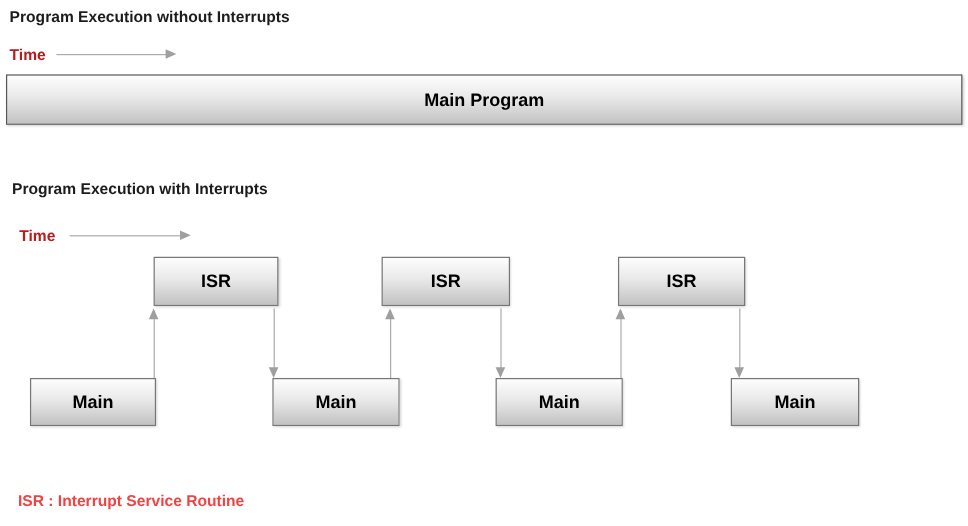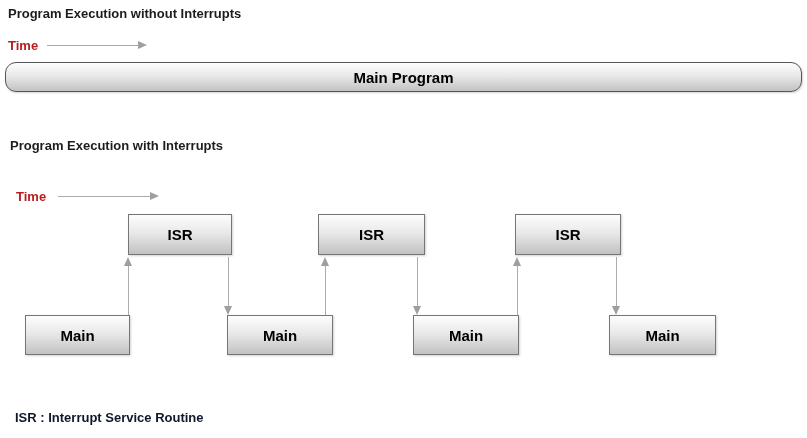--- a/index.html
+++ b/index.html
@@ -15,21 +15,21 @@
     overflow: hidden;
   }
   .heading {
     position: absolute;
     font-size: 13px;
     font-weight: bold;
     color: #1c1c1c;
     white-space: nowrap;
   }
   #heading-1 { left: 8px;  top: 6px; }
-  #heading-2 { left: 10px; top: 138px; }
+  #heading-2 { left: 10px; top: 150px; }
 
   .time-label {
     position: absolute;
     font-size: 13px;
     font-weight: bold;
     color: #b91c1c;
   }
   #time-label-1 { left: 8px;  top: 38px; }
   #time-label-2 { left: 16px; top: 189px; }
 
@@ -60,23 +60,22 @@
                 var(--box-bottom, #c2c2c2) 100%);
     display: flex;
     align-items: center;
     justify-content: center;
     font-size: 15px;
     font-weight: bold;
     color: #000;
     box-shadow: 1px 1px 2px rgba(0,0,0,0.18);
   }
   #main-program-bar {
-    left: 5px; top: 62px; width: 797px; height: 30px;
+    left: 5px; top: 62px; width: 797px; height: 42px;
     border-color: #565656;
-    border-radius: 11px;
   }
   #isr-box-1 { left: 128px; top: 214px; width: 104px; height: 41px; }
   #isr-box-2 { left: 318px; top: 214px; width: 107px; height: 41px; }
   #isr-box-3 { left: 515px; top: 214px; width: 106px; height: 41px; }
 
   #main-box-1 { left: 25px;  top: 315px; width: 105px; height: 40px; }
   #main-box-2 { left: 227px; top: 315px; width: 106px; height: 40px; }
   #main-box-3 { left: 413px; top: 315px; width: 106px; height: 40px; }
   #main-box-4 { left: 609px; top: 315px; width: 107px; height: 40px; }
 
@@ -112,21 +111,21 @@
   #down-arrow-2 { left: 417px; }
   #up-arrow-3   { left: 517px; }
   #down-arrow-3 { left: 616px; }
 
   #legend {
     position: absolute;
     left: 15px;
     top: 410px;
     font-size: 13px;
     font-weight: bold;
-    color: #0f172a;
+    color: #ef4444;
     white-space: nowrap;
   }
 </style>
 </head>
 <body>
 
 <div class="heading" id="heading-1">Program Execution without Interrupts</div>
 
 <div class="time-label" id="time-label-1">Time</div>
 

